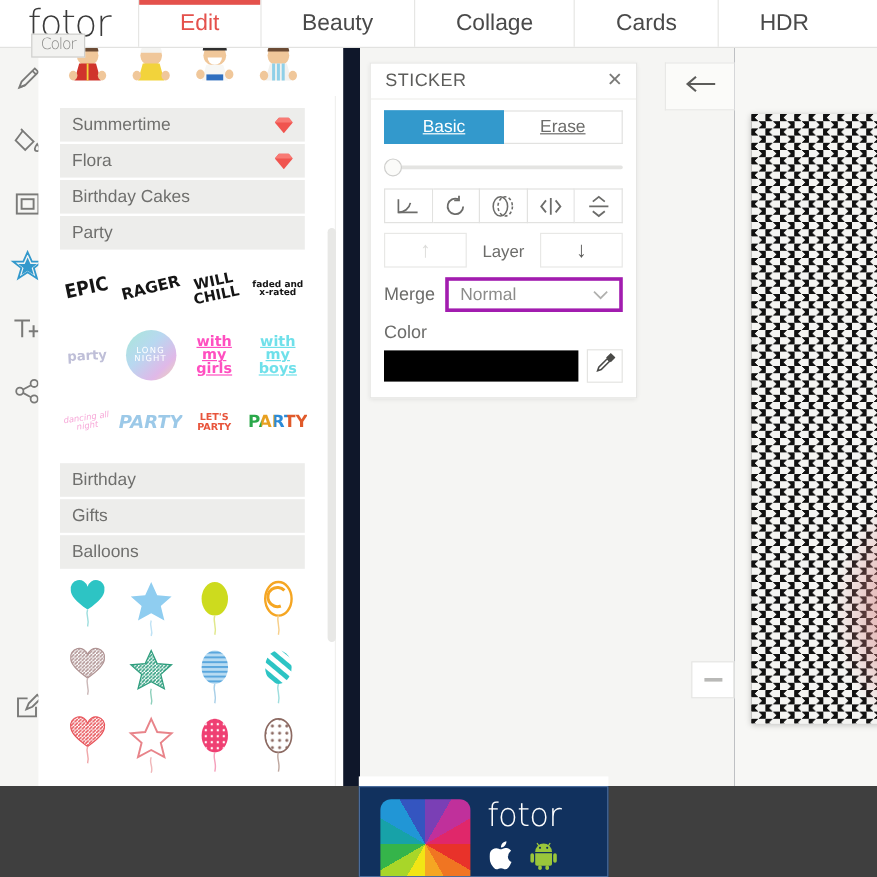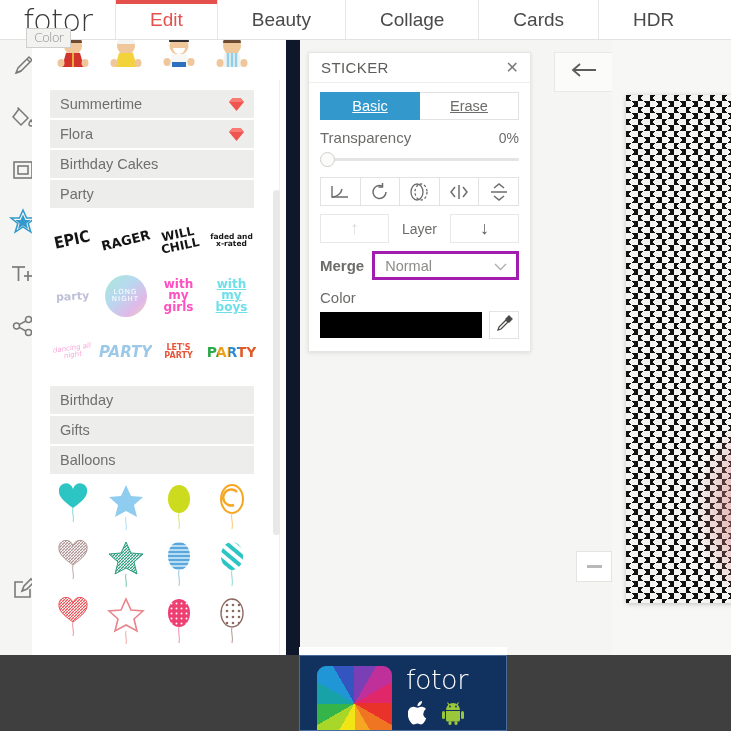--- a/index.html
+++ b/index.html
@@ -165,21 +165,21 @@
     background: #fff;
   }
   .icorow div:first-child { border-left: 1px solid #e2e2e0; }
   .layerrow { display: flex; align-items: center; margin-bottom: 8px; }
   .lbtn {
     width: 69px; height: 29px; border: 1px solid #e8e8e6; background: #fff;
     display: flex; align-items: center; justify-content: center; cursor: pointer;
   }
   .layerrow .mid { flex: 1; text-align: center; font-size: 14px; color: #6c6c6a; }
   .mergerow { display: flex; align-items: center; margin-bottom: 9px; }
-  .mergerow .lbl { font-size: 15px; color: #6c6c6a; margin-right: 8px; font-weight: bold; }
+  .mergerow .lbl { font-size: 15px; color: #6c6c6a; margin-right: 8px; }
   .select {
     flex: 1; height: 29px; border: 3px solid #a21caf; background: #fff;
     display: flex; align-items: center; justify-content: space-between;
     padding: 0 9px 0 10px; font-size: 14.5px; color: #8c8c8a; cursor: pointer;
   }
   .colorlbl { font-size: 15px; color: #6c6c6a; margin-bottom: 5px; }
   .colorrow { display: flex; align-items: center; }
   .swatch { flex: 1; height: 26px; background: #000000; cursor: pointer; }
   .dropper {
     width: 30px; height: 28px; margin-left: 7px; border: 1px solid #e4e4e2;
@@ -407,21 +407,21 @@
         <div class="st-cell">
           <span class="word" style="font-size:11px;color:#bfbfd8;transform:rotate(-3deg);">party</span>
         </div>
         <div class="st-cell">
           <span style="width:42px;height:42px;border-radius:50%;display:flex;align-items:center;justify-content:center;
                        background:linear-gradient(135deg,#a8e8d8,#b8d8f0 40%,#e0b8e8 75%,#f0d8b0);">
             <span class="word" style="font-size:7px;color:#ffffff;font-weight:normal;letter-spacing:1px;max-width:36px;">LONG NIGHT</span>
           </span>
         </div>
         <div class="st-cell">
-          <span class="word" style="font-size:12px;color:#ff4fc0;max-width:42px;line-height:.92;">with my girls</span>
+          <span class="word" style="font-size:12px;color:#ff4fc0;max-width:42px;line-height:.92;text-decoration:underline;">with my girls</span>
         </div>
         <div class="st-cell">
           <span class="word" style="font-size:12px;color:#6fe0ea;max-width:42px;line-height:.92;text-decoration:underline;">with my boys</span>
         </div>
 
         <div class="st-cell">
           <span class="word" style="font-size:7px;color:#f7a8d8;transform:rotate(-8deg);font-style:italic;font-weight:normal;">dancing all night</span>
         </div>
         <div class="st-cell">
           <span class="word" style="font-size:15px;color:#9cc9e8;font-style:italic;">PARTY</span>
@@ -590,24 +590,20 @@
       <span class="panel-title">STICKER</span>
       <span style="font-size:16px;color:#7a7a78;cursor:pointer;line-height:1;">✕</span>
     </div>
     <div class="panel-body">
 
       <div class="seg">
         <div class="on">Basic</div>
         <div class="off">Erase</div>
       </div>
 
-      <div class="row-lbl">
-        <span>Transparency</span>
-        <span>0%</span>
-      </div>
       <div class="slider">
         <div class="bar"></div>
         <div class="knob"></div>
       </div>
 
       <div class="icorow">
         <div>
           <svg width="22" height="16" viewBox="0 0 22 16">
               <g fill="none" stroke="#6c6c6a" stroke-width="1.4">
             <path d="M3 2v11h16"></path>

